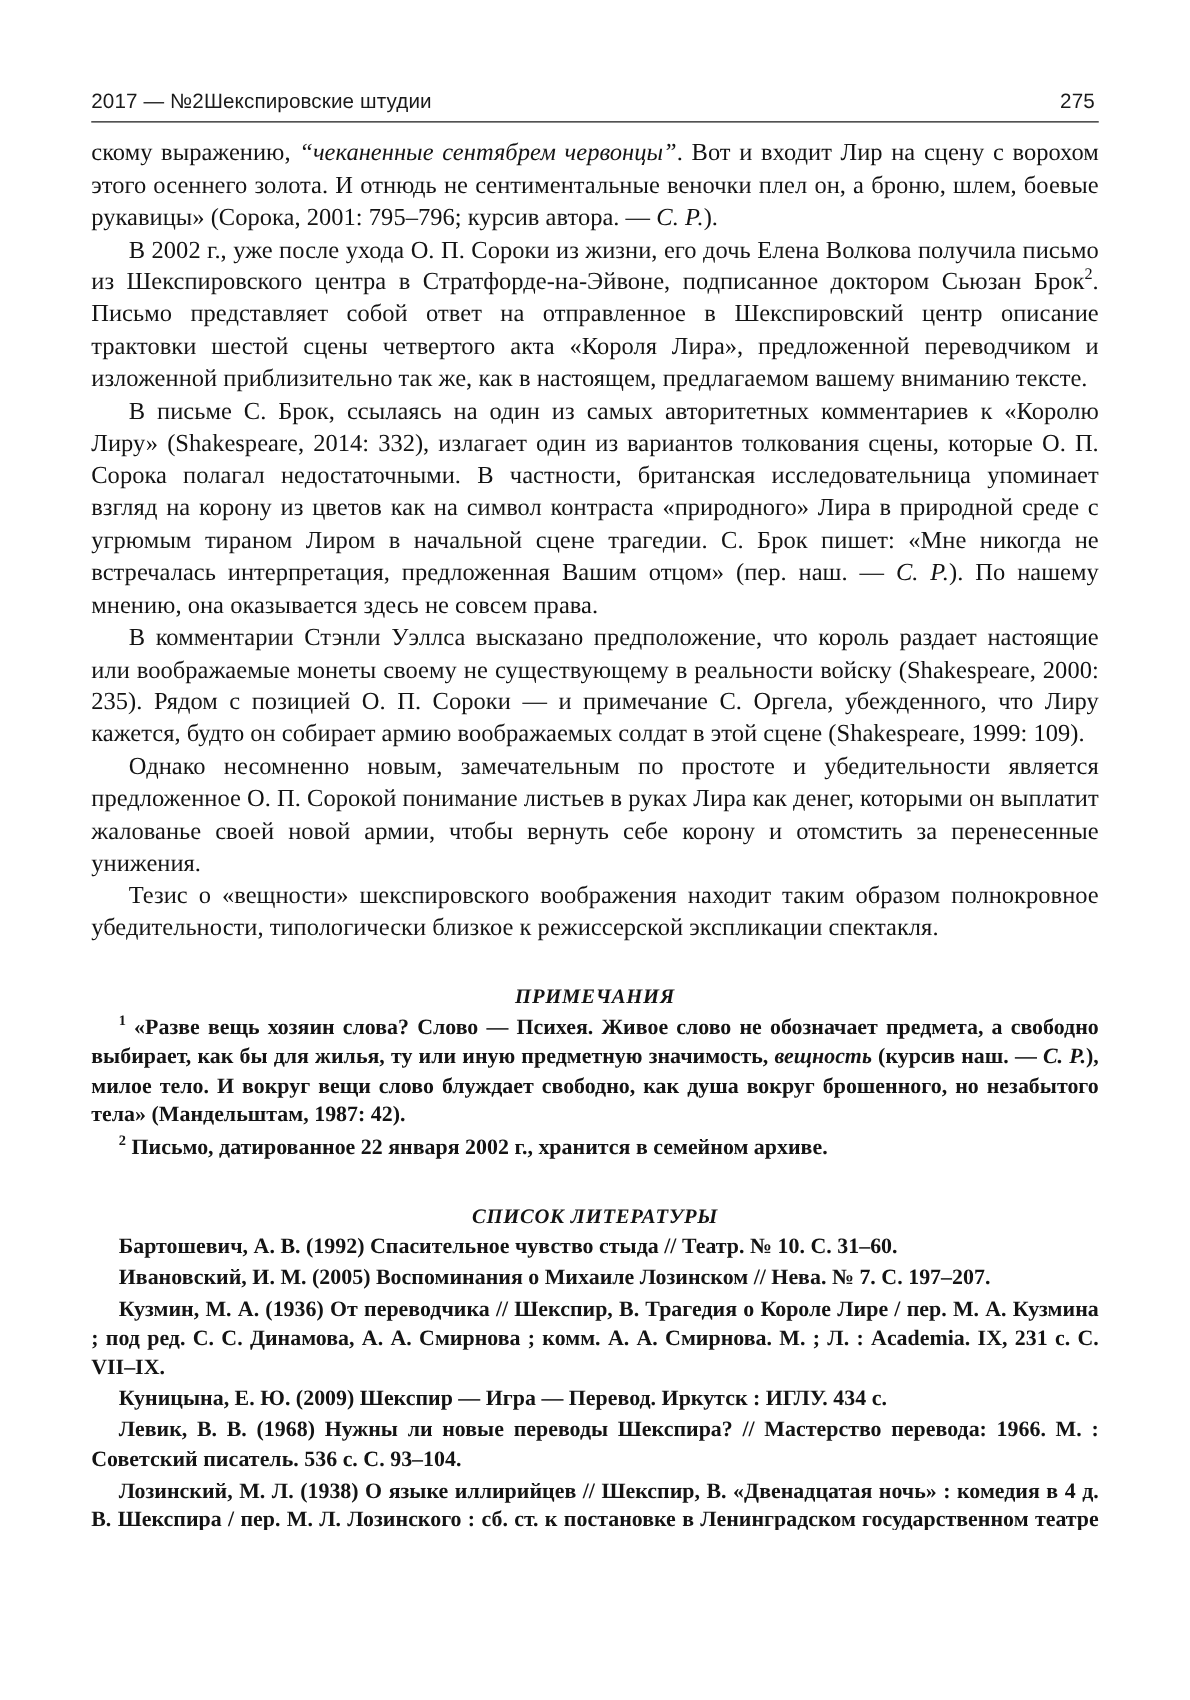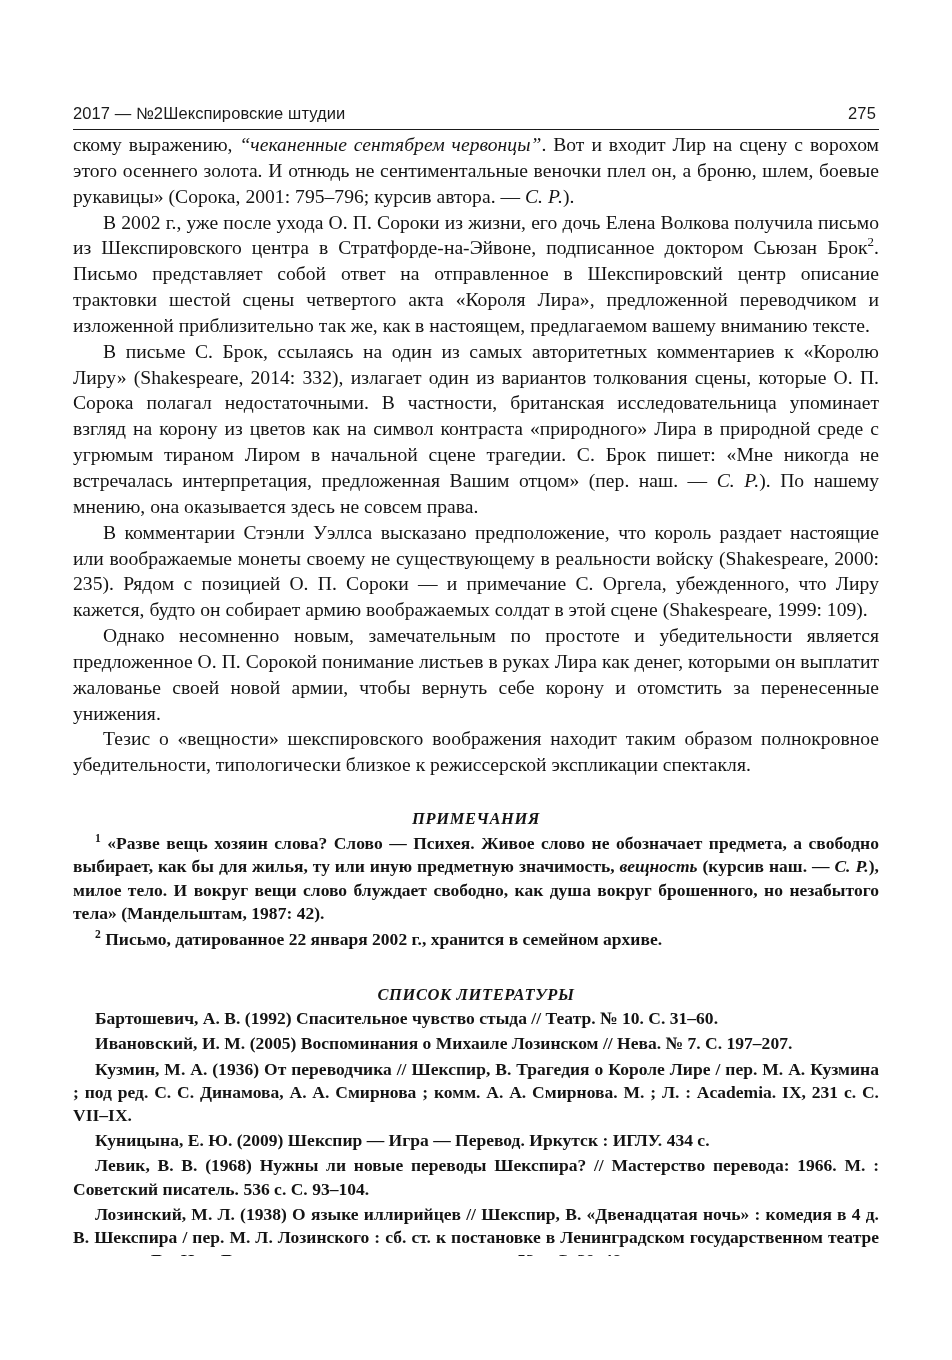--- a/index.html
+++ b/index.html
@@ -16,21 +16,20 @@
     -webkit-font-smoothing: antialiased;
   }
 
   .page {
     position: relative;
     width: 952px;
     height: 1224px;
     box-sizing: border-box;
     padding: 0;
     overflow: hidden;
-    margin-top: 32px;
   }
 
   
   .running-head {
     position: absolute;
     left: 73px;
     top: 72px;
     width: 806px;
     display: flex;
     align-items: baseline;
@@ -54,21 +53,21 @@
     flex: 0 0 auto;
     min-width: 34px;
     text-align: center;
     letter-spacing: 0.1px;
   }
 
   
   .body-col {
     position: absolute;
     left: 73px;
-    top: 100px;
+    top: 110px;
     width: 806px;
   }
 
   p.para {
     margin: 0;
     font-size: 19.6px;
     line-height: 25.85px;
     text-align: justify;
     text-indent: 30px;
     hyphens: manual;

